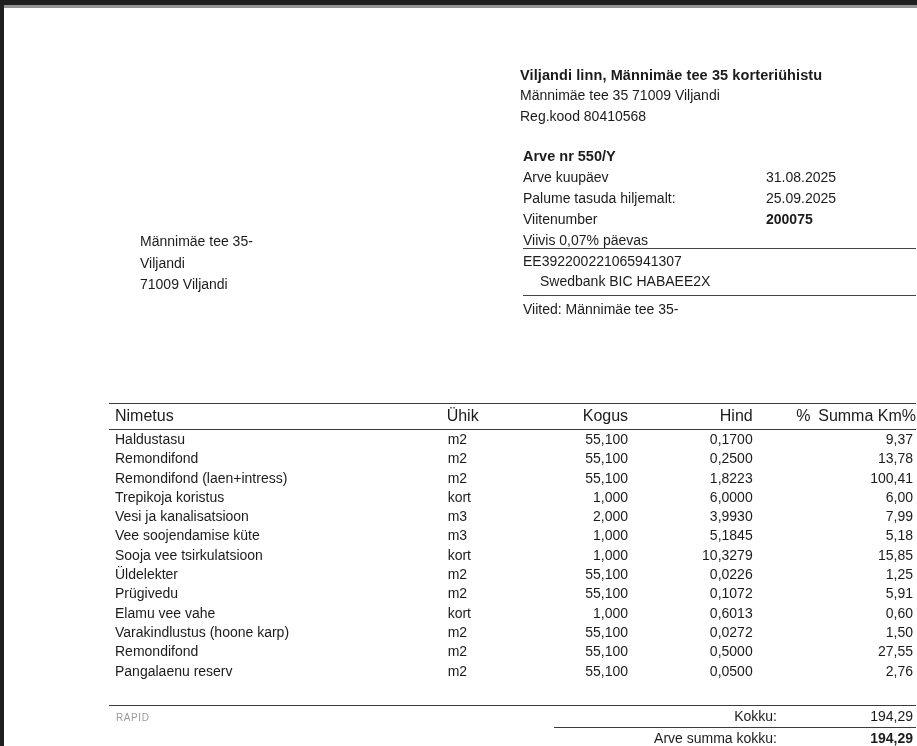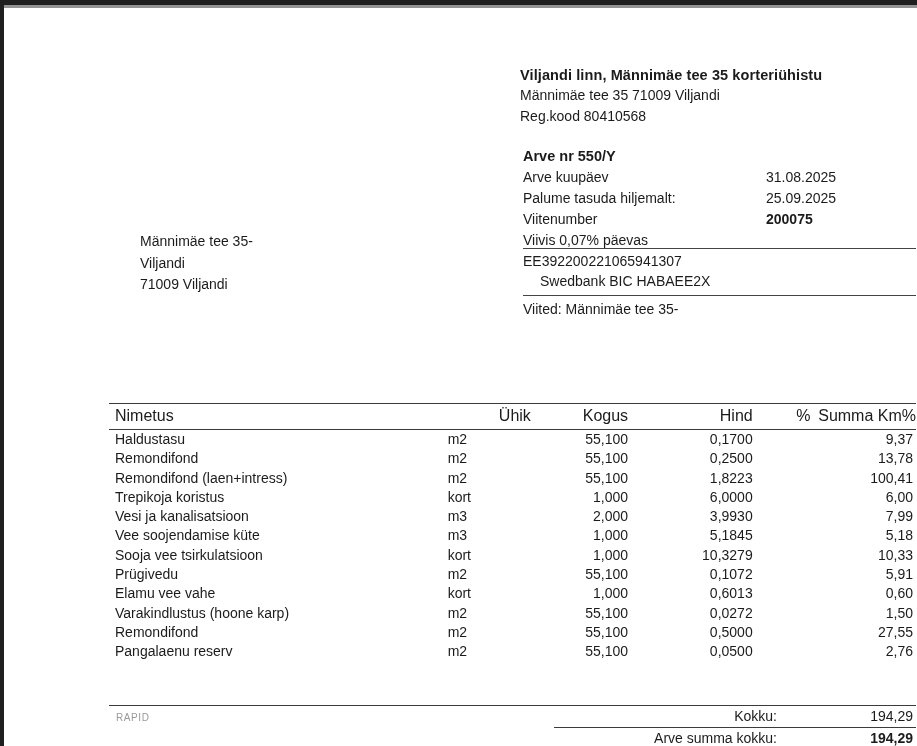--- a/index.html
+++ b/index.html
@@ -148,21 +148,21 @@
     white-space: nowrap;
   }
   .c-name  { text-align: left;  width: 340px; padding-left: 6px !important; }
   .c-unit  { text-align: left;  width: 86px; }
   .c-qty   { text-align: right; width: 100px; }
   .c-price { text-align: right; width: 118px; }
   .c-pct   { text-align: right; width: 60px; }
   .c-sum   { text-align: right; width: 103px; }
 
   thead .c-name  { padding-left: 6px !important; }
-  thead .c-unit  { text-align: right; }
+  thead .c-unit  { text-align: left; }
   thead .c-qty   { text-align: right; padding-right: 10px !important; }
   thead .c-price { text-align: right; }
   thead .c-pct   { text-align: right; }
   thead .c-sum   { text-align: right; }
 
   tbody .c-unit { padding-left: 1px !important; }
   tbody .c-qty  { padding-right: 10px !important; }
   tbody .c-sum  { padding-right: 3px !important; }
 
   
@@ -319,21 +319,29 @@
             <td class="c-price">5,1845</td>
             <td class="c-pct"></td>
             <td class="c-sum">5,18</td>
           </tr>
           <tr>
             <td class="c-name">Sooja vee tsirkulatsioon</td>
             <td class="c-unit">kort</td>
             <td class="c-qty">1,000</td>
             <td class="c-price">10,3279</td>
             <td class="c-pct"></td>
-            <td class="c-sum">10,33</td>
+            <td class="c-sum">15,85</td>
+          </tr>
+          <tr>
+            <td class="c-name">Üldelekter</td>
+            <td class="c-unit">m2</td>
+            <td class="c-qty">55,100</td>
+            <td class="c-price">0,0226</td>
+            <td class="c-pct"></td>
+            <td class="c-sum">1,25</td>
           </tr>
           <tr>
             <td class="c-name">Prügivedu</td>
             <td class="c-unit">m2</td>
             <td class="c-qty">55,100</td>
             <td class="c-price">0,1072</td>
             <td class="c-pct"></td>
             <td class="c-sum">5,91</td>
           </tr>
           <tr>

